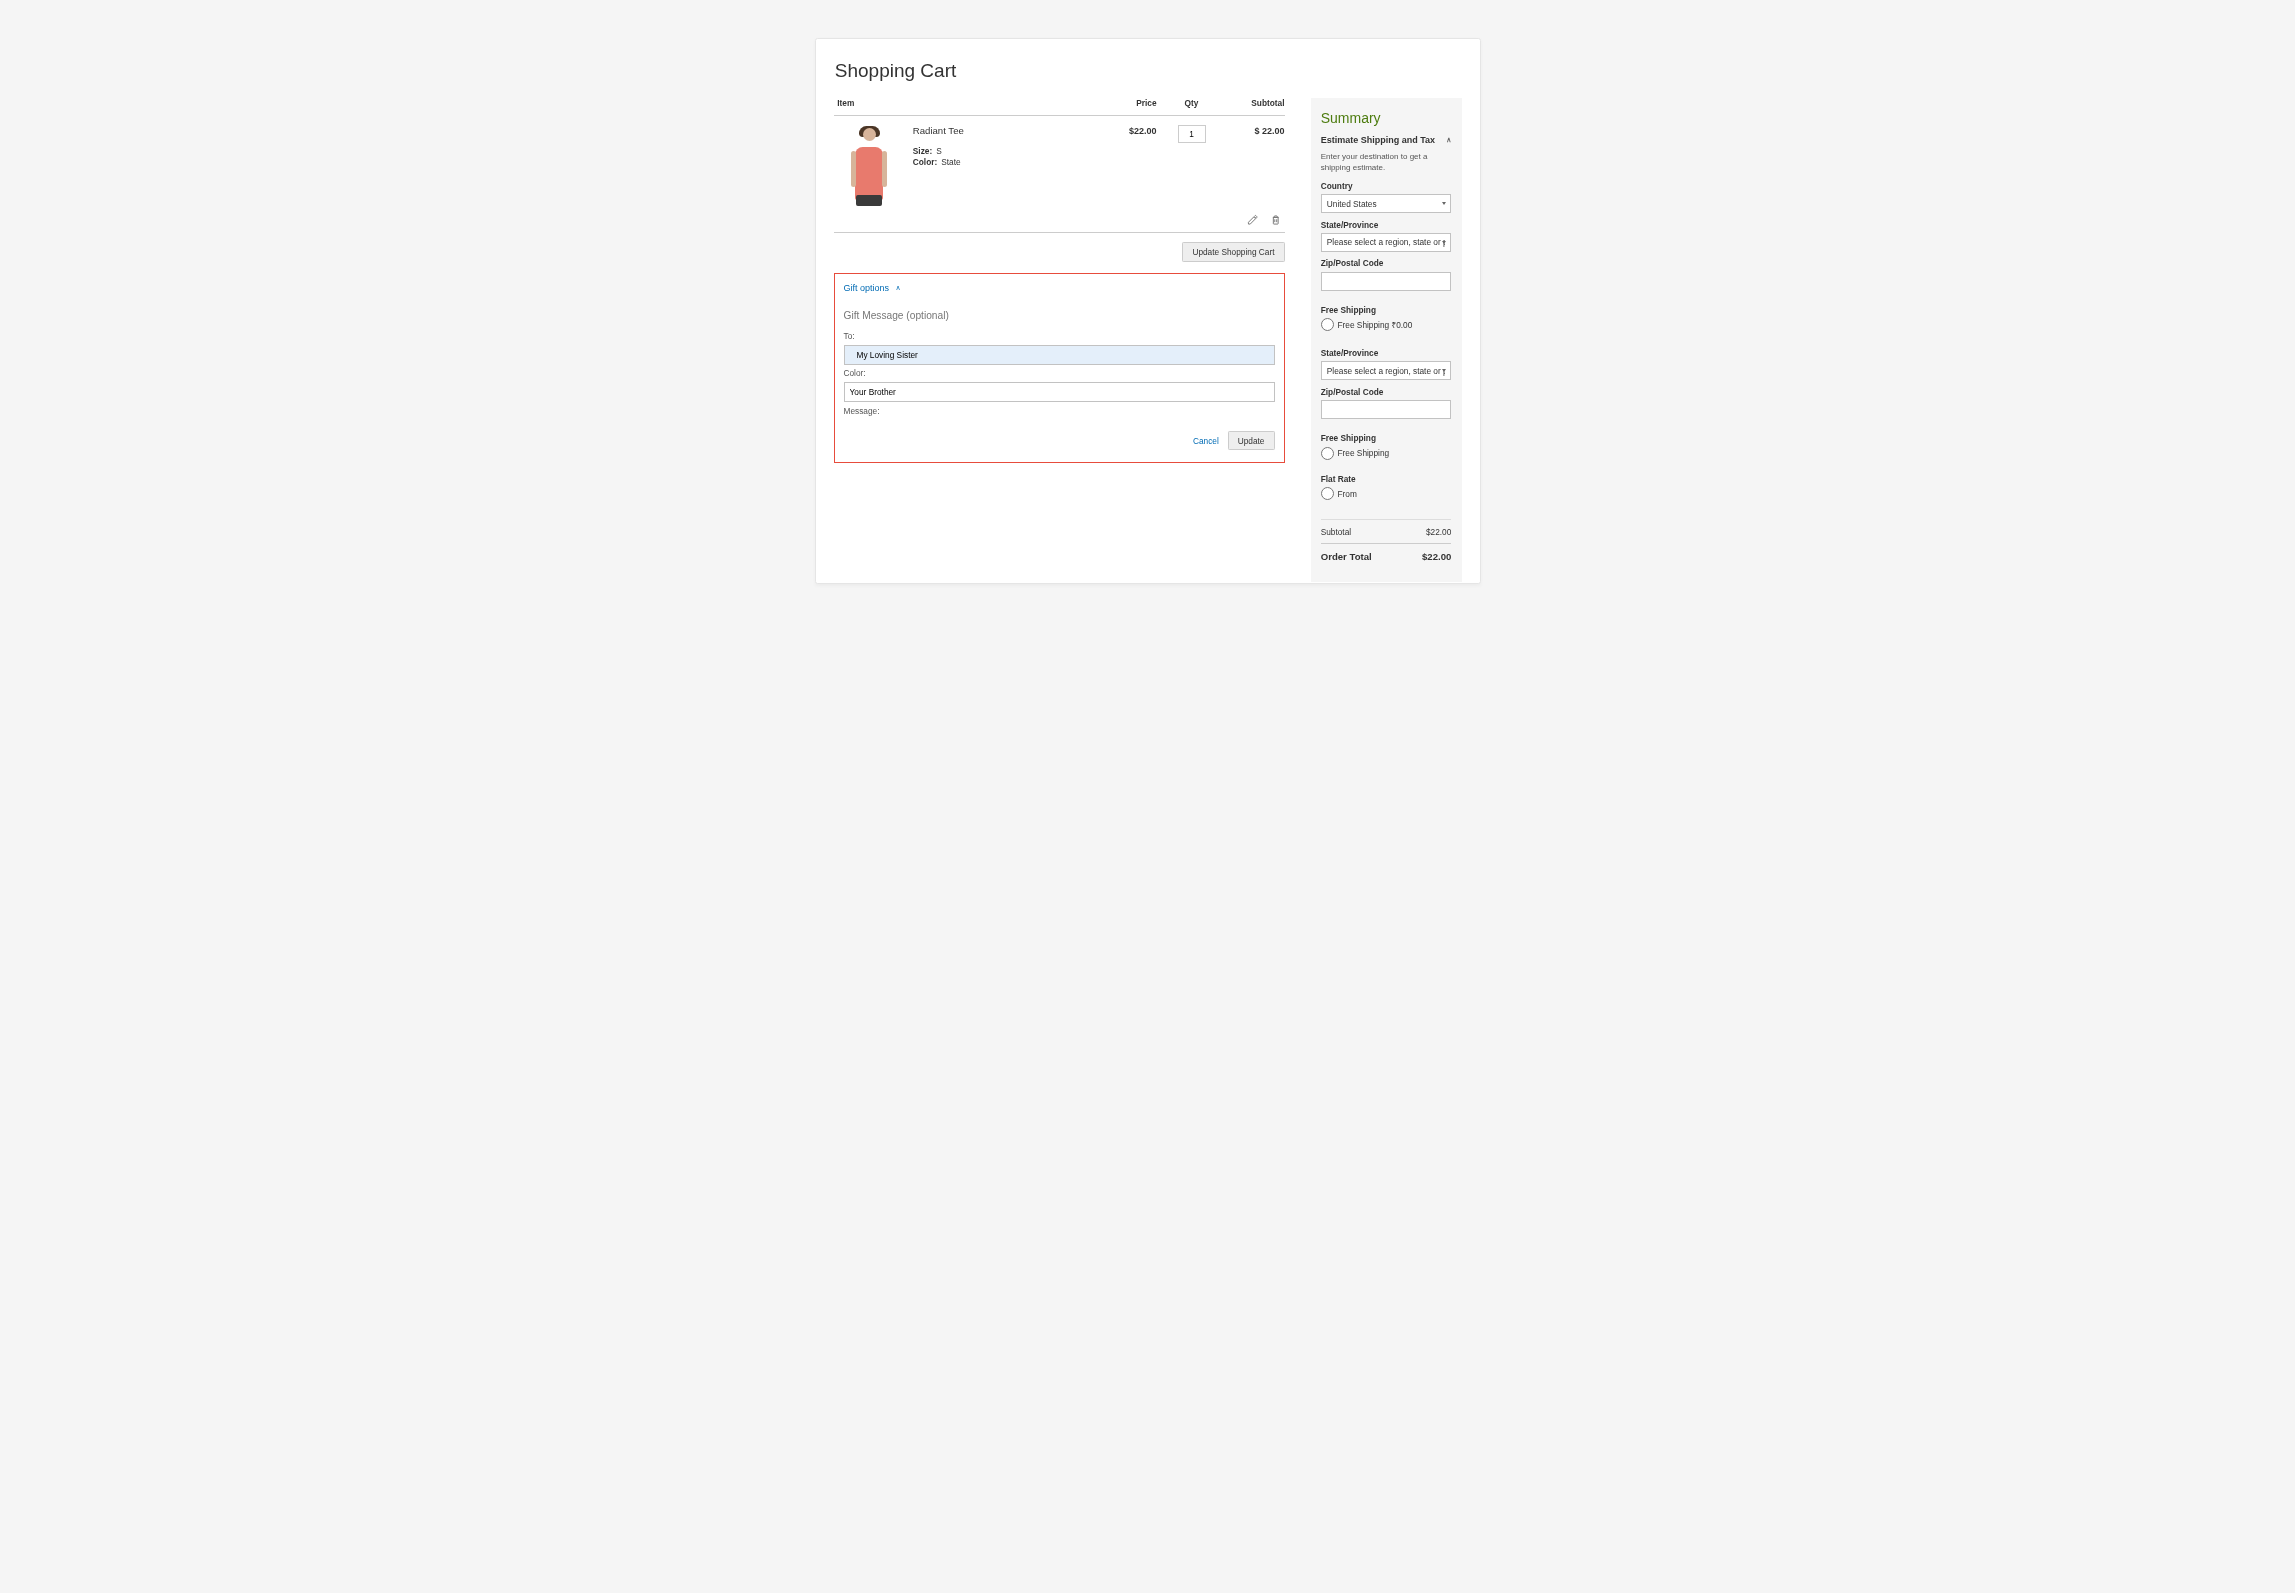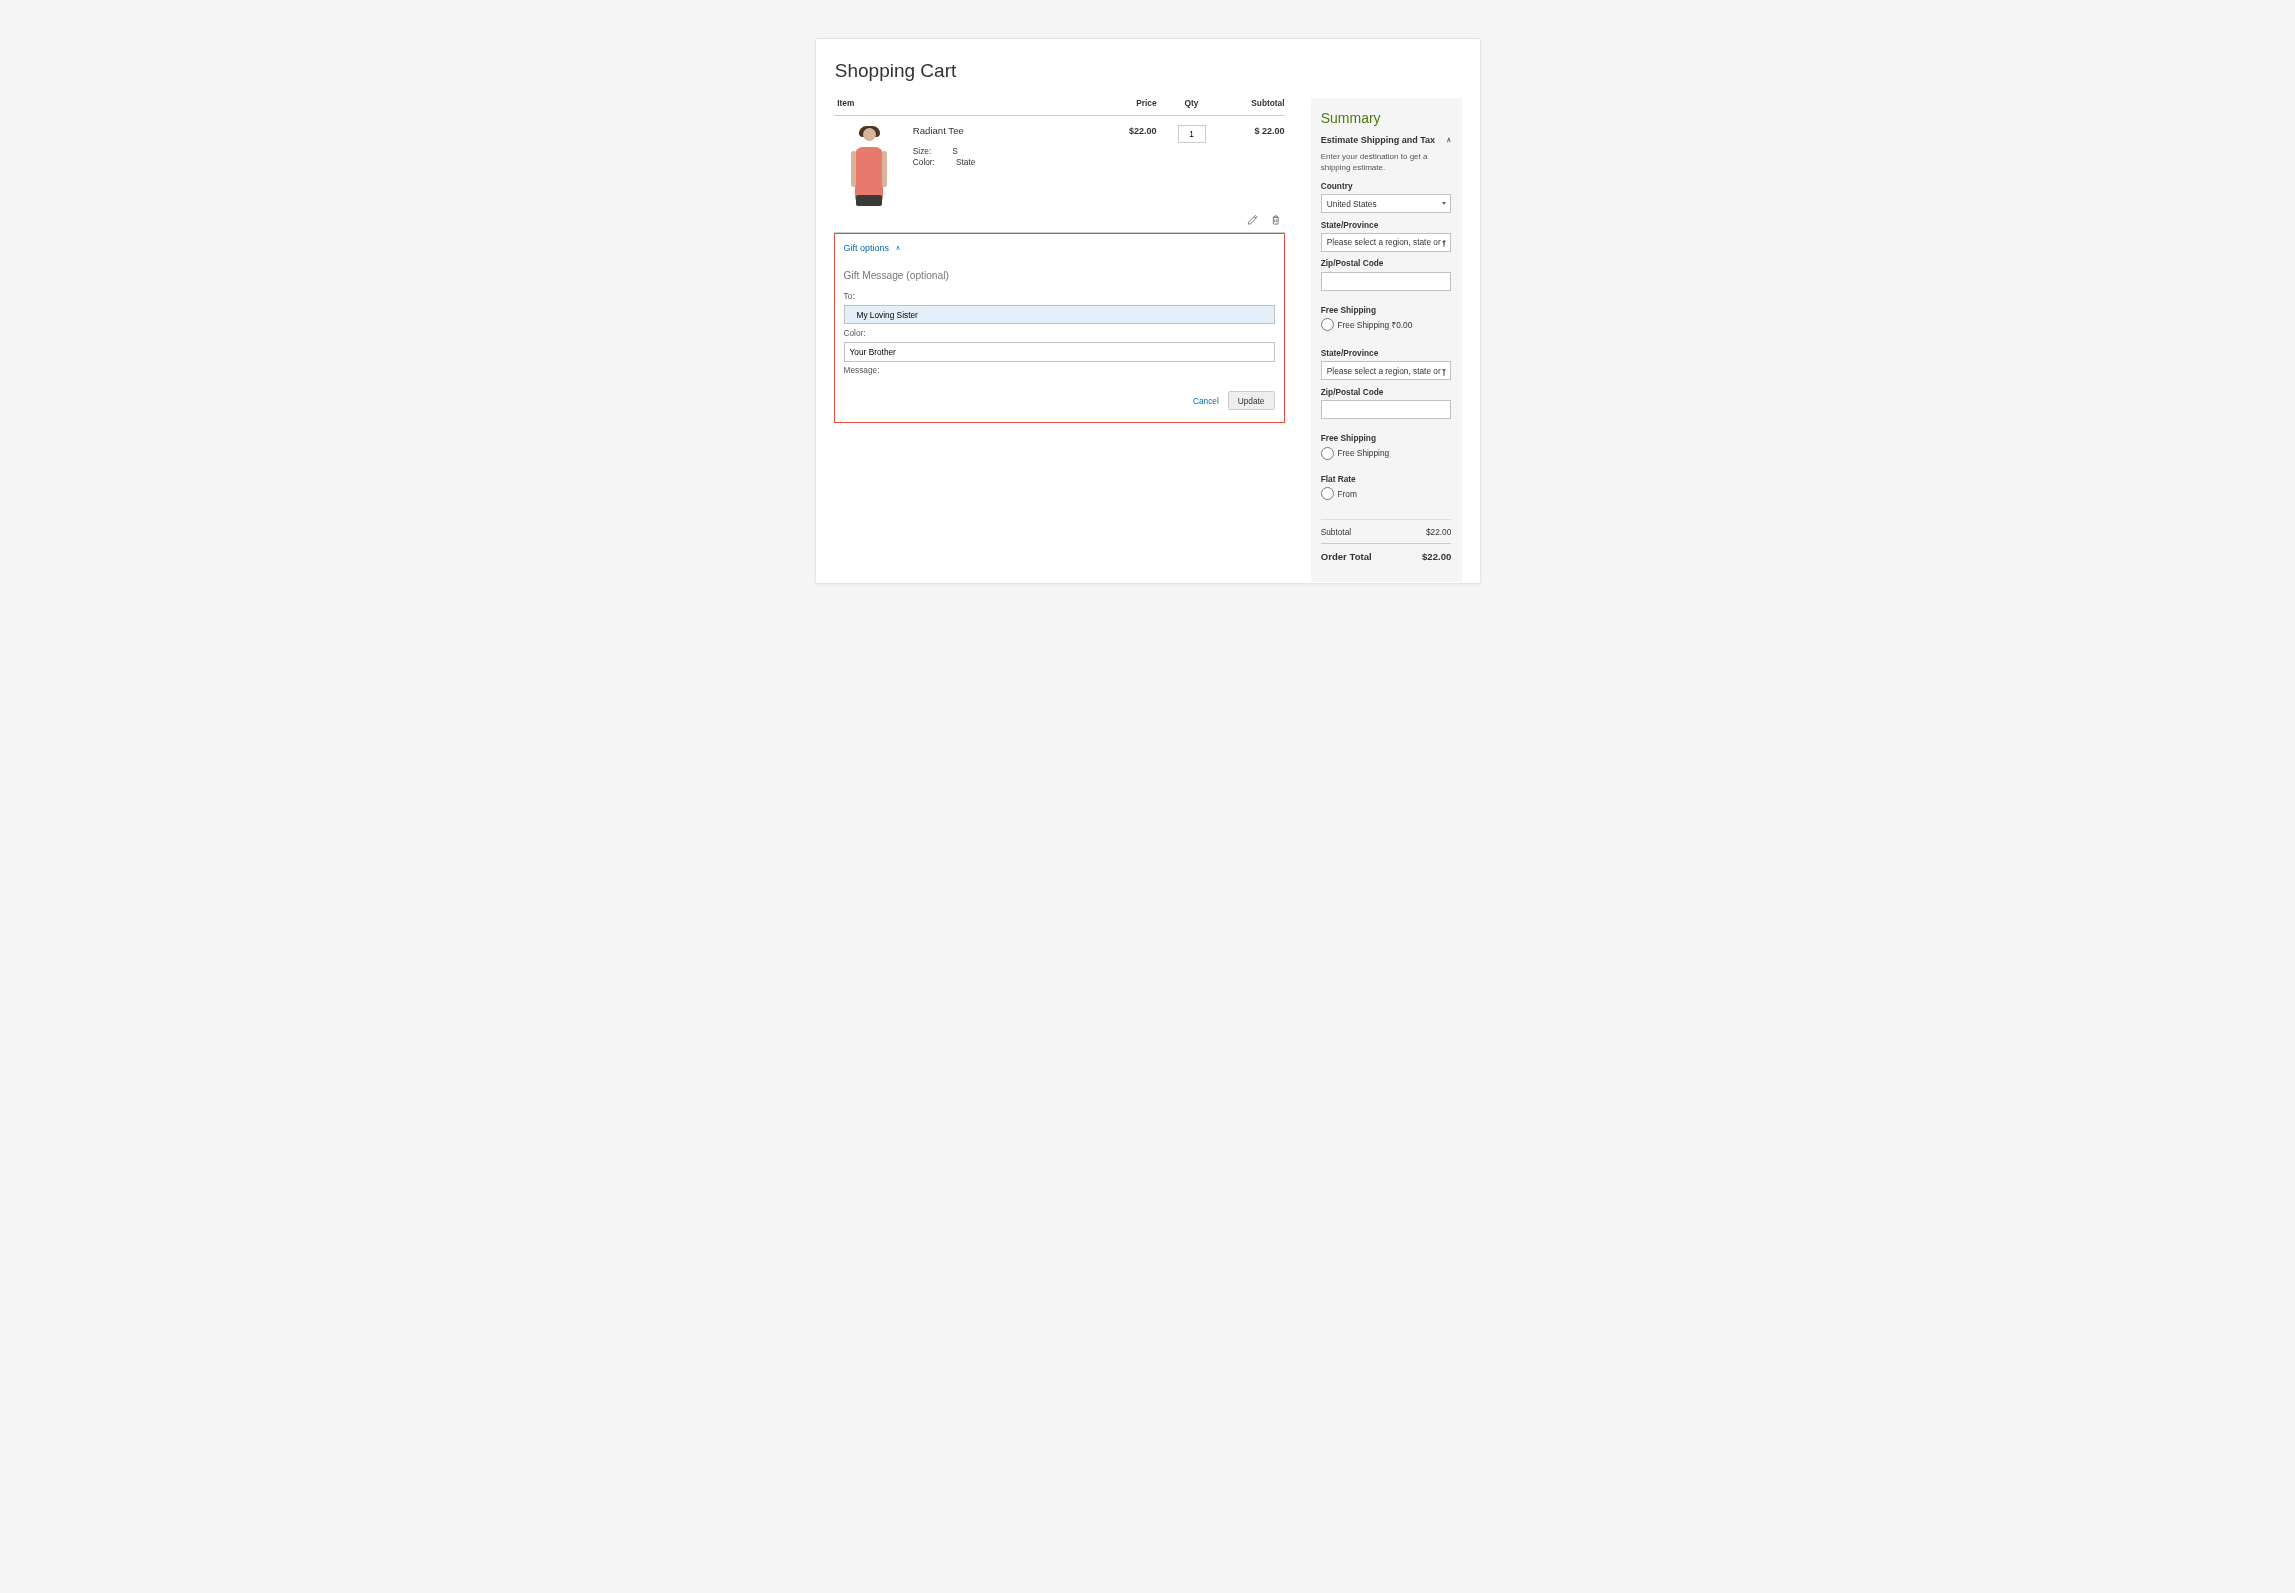--- a/index.html
+++ b/index.html
@@ -65,21 +65,21 @@
   .c-qty   { width: 70px; text-align: center; }
   .c-sub   { width: 58px; text-align: right; }
   .c-qty input {
     width: 28px; height: 18px;
     border: 0.6px solid #ccc;
     text-align: center;
     font-size: 8.3px;
   }
   .pname { font-size: 9.6px; font-weight: 400; color: #333; margin-bottom: 10.2px; }
   .attr { font-size: 8.3px; color: #333; margin-top: 1.3px; }
-  .attr b { font-weight: 400; margin-right: 21px; }
+  .attr b { font-weight: 700; margin-right: 4px; }
   .price-txt { font-weight: 700; font-size: 9px; color: #333; padding-top:1.3px;}
   .thumb {
     width: 64px; height:82px;
     position: relative;
     background:#fff;
   }
   .thumb .body {
     position:absolute; left:18px; top:22px; width:28px; height:53px;
     background:#e87a6d; border-radius:7.7px 7.7px 2.6px 2.6px;
   }
@@ -235,20 +235,23 @@
           </svg>
         </span>
         <span class="icon-btn" title="Remove">
           <svg viewBox="0 0 24 24" width="11.5" height="11.5" fill="none" stroke="#777" stroke-width="2">
             <path d="M6 7h12M9 7V5a1 1 0 0 1 1-1h4a1 1 0 0 1 1 1v2m2 0v13a1 1 0 0 1-1 1H8a1 1 0 0 1-1-1V7h10z"></path>
             <path d="M10 11v6M14 11v6"></path>
           </svg>
         </span>
       </div>
 
+      <div class="update-row">
+        <button class="btn">Update Shopping Cart</button>
+      </div>
 
       <div class="gift-box">
         <div class="gift-head">
           <span>Gift options</span>
           <span class="chev">∧</span>
         </div>
 
         <div class="gift-sub">Gift Message (optional)</div>
 
         <div class="fld-label">To:</div>

